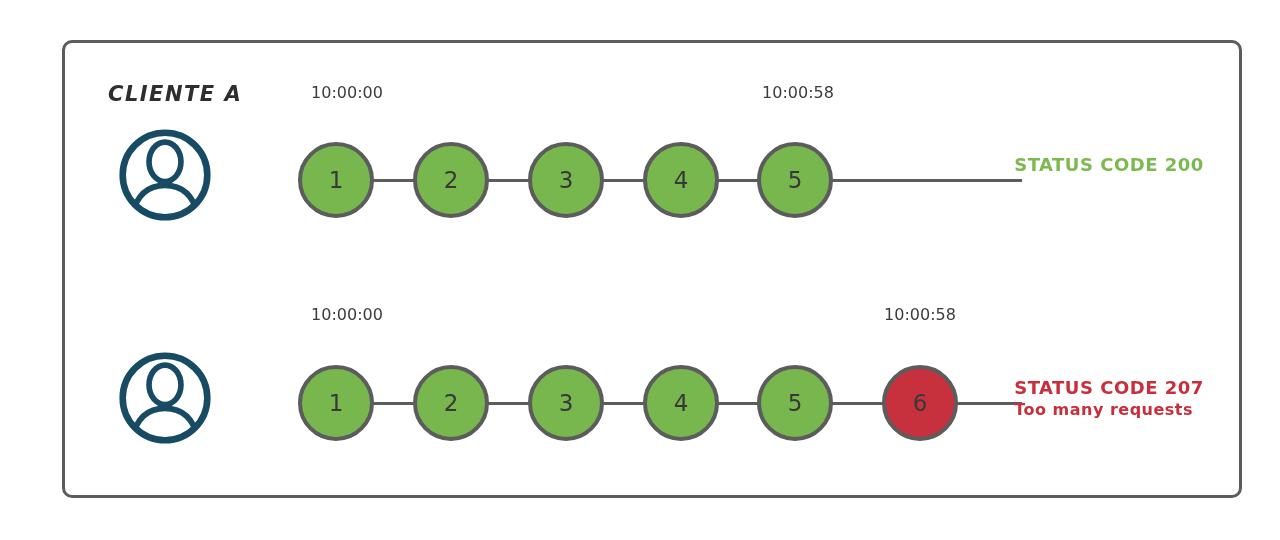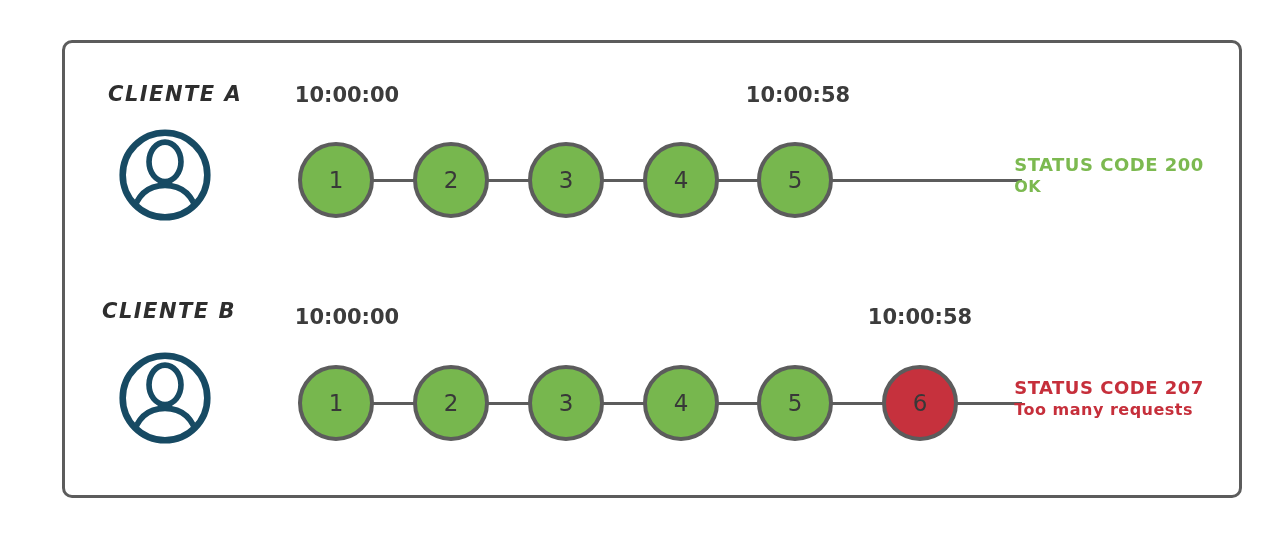--- a/index.html
+++ b/index.html
@@ -46,22 +46,22 @@
   .avatar svg { width: 100%; height: 100%; display: block; }
   .timeline-line {
     position: absolute;
     height: 3px;
     background: var(--gray, #5c5c5c);
   }
   .timestamp {
     position: absolute;
     width: 140px;
     text-align: center;
-    font-size: 21px;
-    font-weight: bold;
+    font-size: 16px;
+    font-weight: normal;
     color: var(--ts, #3c3c3c);
     white-space: nowrap;
   }
   .circle {
     position: absolute;
     width: 76px;
     height: 76px;
     box-sizing: border-box;
     border: 4px solid var(--gray, #5c5c5c);
     border-radius: 50%;
@@ -116,24 +116,22 @@
   <div class="timeline-line" style="left:336px; top:179px; width:686px;"></div>
 
   <div class="circle green" style="left:298px; top:142px;">1</div>
   <div class="circle green" style="left:413px; top:142px;">2</div>
   <div class="circle green" style="left:528px; top:142px;">3</div>
   <div class="circle green" style="left:643px; top:142px;">4</div>
   <div class="circle green" style="left:757px; top:142px;">5</div>
 
   <div class="status success" style="left:1109px; top:154px;">
     <div class="line1">STATUS CODE 200</div>
-    <div class="line2">OK</div>
   </div>
 
-  <div class="client-label" style="left:102px; top:299px; width:130px;">CLIENTE B</div>
 
   <div class="avatar" style="left:118px; top:351px;">
     <svg viewBox="0 0 100 100" aria-hidden="true">
       <defs>
           <clipPath id="cpB">
             <circle cx="50" cy="50" r="42"></circle>
           </clipPath>
         </defs>
       <g clip-path="url(#cpB)">
         <path d="M14,98 Q20,61 50,61 Q80,61 86,98 Z" fill="#ffffff" stroke="currentColor" stroke-width="6"></path>

